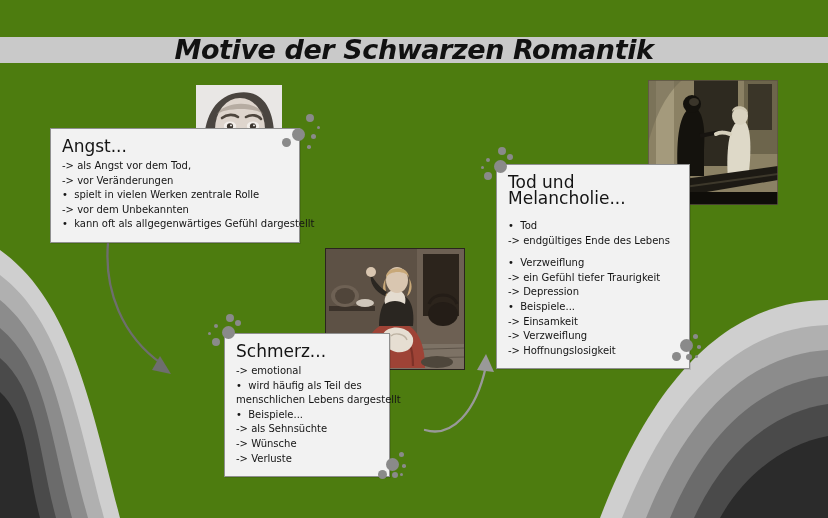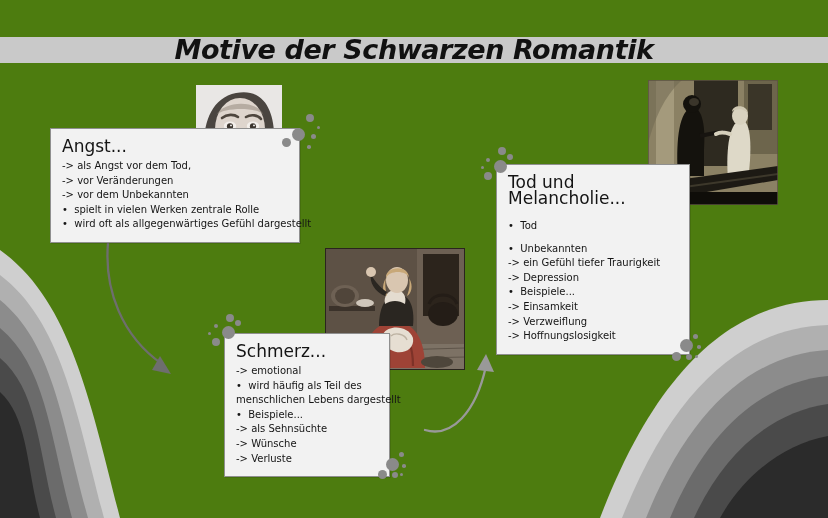--- a/index.html
+++ b/index.html
@@ -148,23 +148,23 @@
       <path d="M4,85 C10,74 22,72 30,78 L30,85 Z" fill="#c9bfb4"></path>
       <path d="M0,85 C6,76 16,70 26,72" stroke="#9a9088" stroke-width="1.4" fill="none"></path>
     </svg>
   </div>
 
   <div class="note" style="left:50px; top:128px; width:250px;">
     <div class="head">Angst...</div>
     <ul>
       <li>-&gt; als Angst vor dem Tod,</li>
       <li>-&gt; vor Veränderungen</li>
+      <li>•  spielt in vielen Werken zentrale Rolle</li>
       <li>-&gt; vor dem Unbekannten</li>
-      <li>•  spielt in vielen Werken zentrale Rolle</li>
-      <li>•  wird oft als allgegenwärtiges Gefühl dargestellt</li>
+      <li>•  kann oft als allgegenwärtiges Gefühl dargestellt</li>
     </ul>
   </div>
 
   <div class="dots" style="left:282px; top:112px; width:40px; height:46px;">
     <i style="left:10px; top:16px; width:13px; height:13px;"></i>
     <i style="left:0px;  top:26px; width:9px;  height:9px;"></i>
     <i style="left:24px; top:2px;  width:8px;  height:8px;"></i>
     <i style="left:29px; top:22px; width:5px;  height:5px;"></i>
     <i style="left:25px; top:33px; width:3.5px;height:3.5px;"></i>
     <i style="left:35px; top:14px; width:3px;  height:3px;"></i>
@@ -275,22 +275,23 @@
       <path d="M0,0 L34,0 C16,16 6,40 0,64 Z" fill="#6f6750" opacity="0.55"></path>
       <rect width="130" height="125" fill="none" stroke="#5b533f" stroke-width="1.5"></rect>
     </svg>
   </div>
 
   <div class="note" style="left:496px; top:164px; width:194px;">
     <div class="head">Tod und Melancholie...</div>
     <ul>
       <li class="gap"></li>
       <li>•  Tod</li>
+      <li>-&gt; endgültiges Ende des Lebens</li>
       <li class="gap"></li>
-      <li>•  Unbekannten</li>
+      <li>•  Verzweiflung</li>
       <li>-&gt; ein Gefühl tiefer Traurigkeit</li>
       <li>-&gt; Depression</li>
       <li>•  Beispiele...</li>
       <li>-&gt; Einsamkeit</li>
       <li>-&gt; Verzweiflung</li>
       <li>-&gt; Hoffnungslosigkeit</li>
     </ul>
   </div>
 
   <div class="dots" style="left:481px; top:145px; width:34px; height:36px;">

